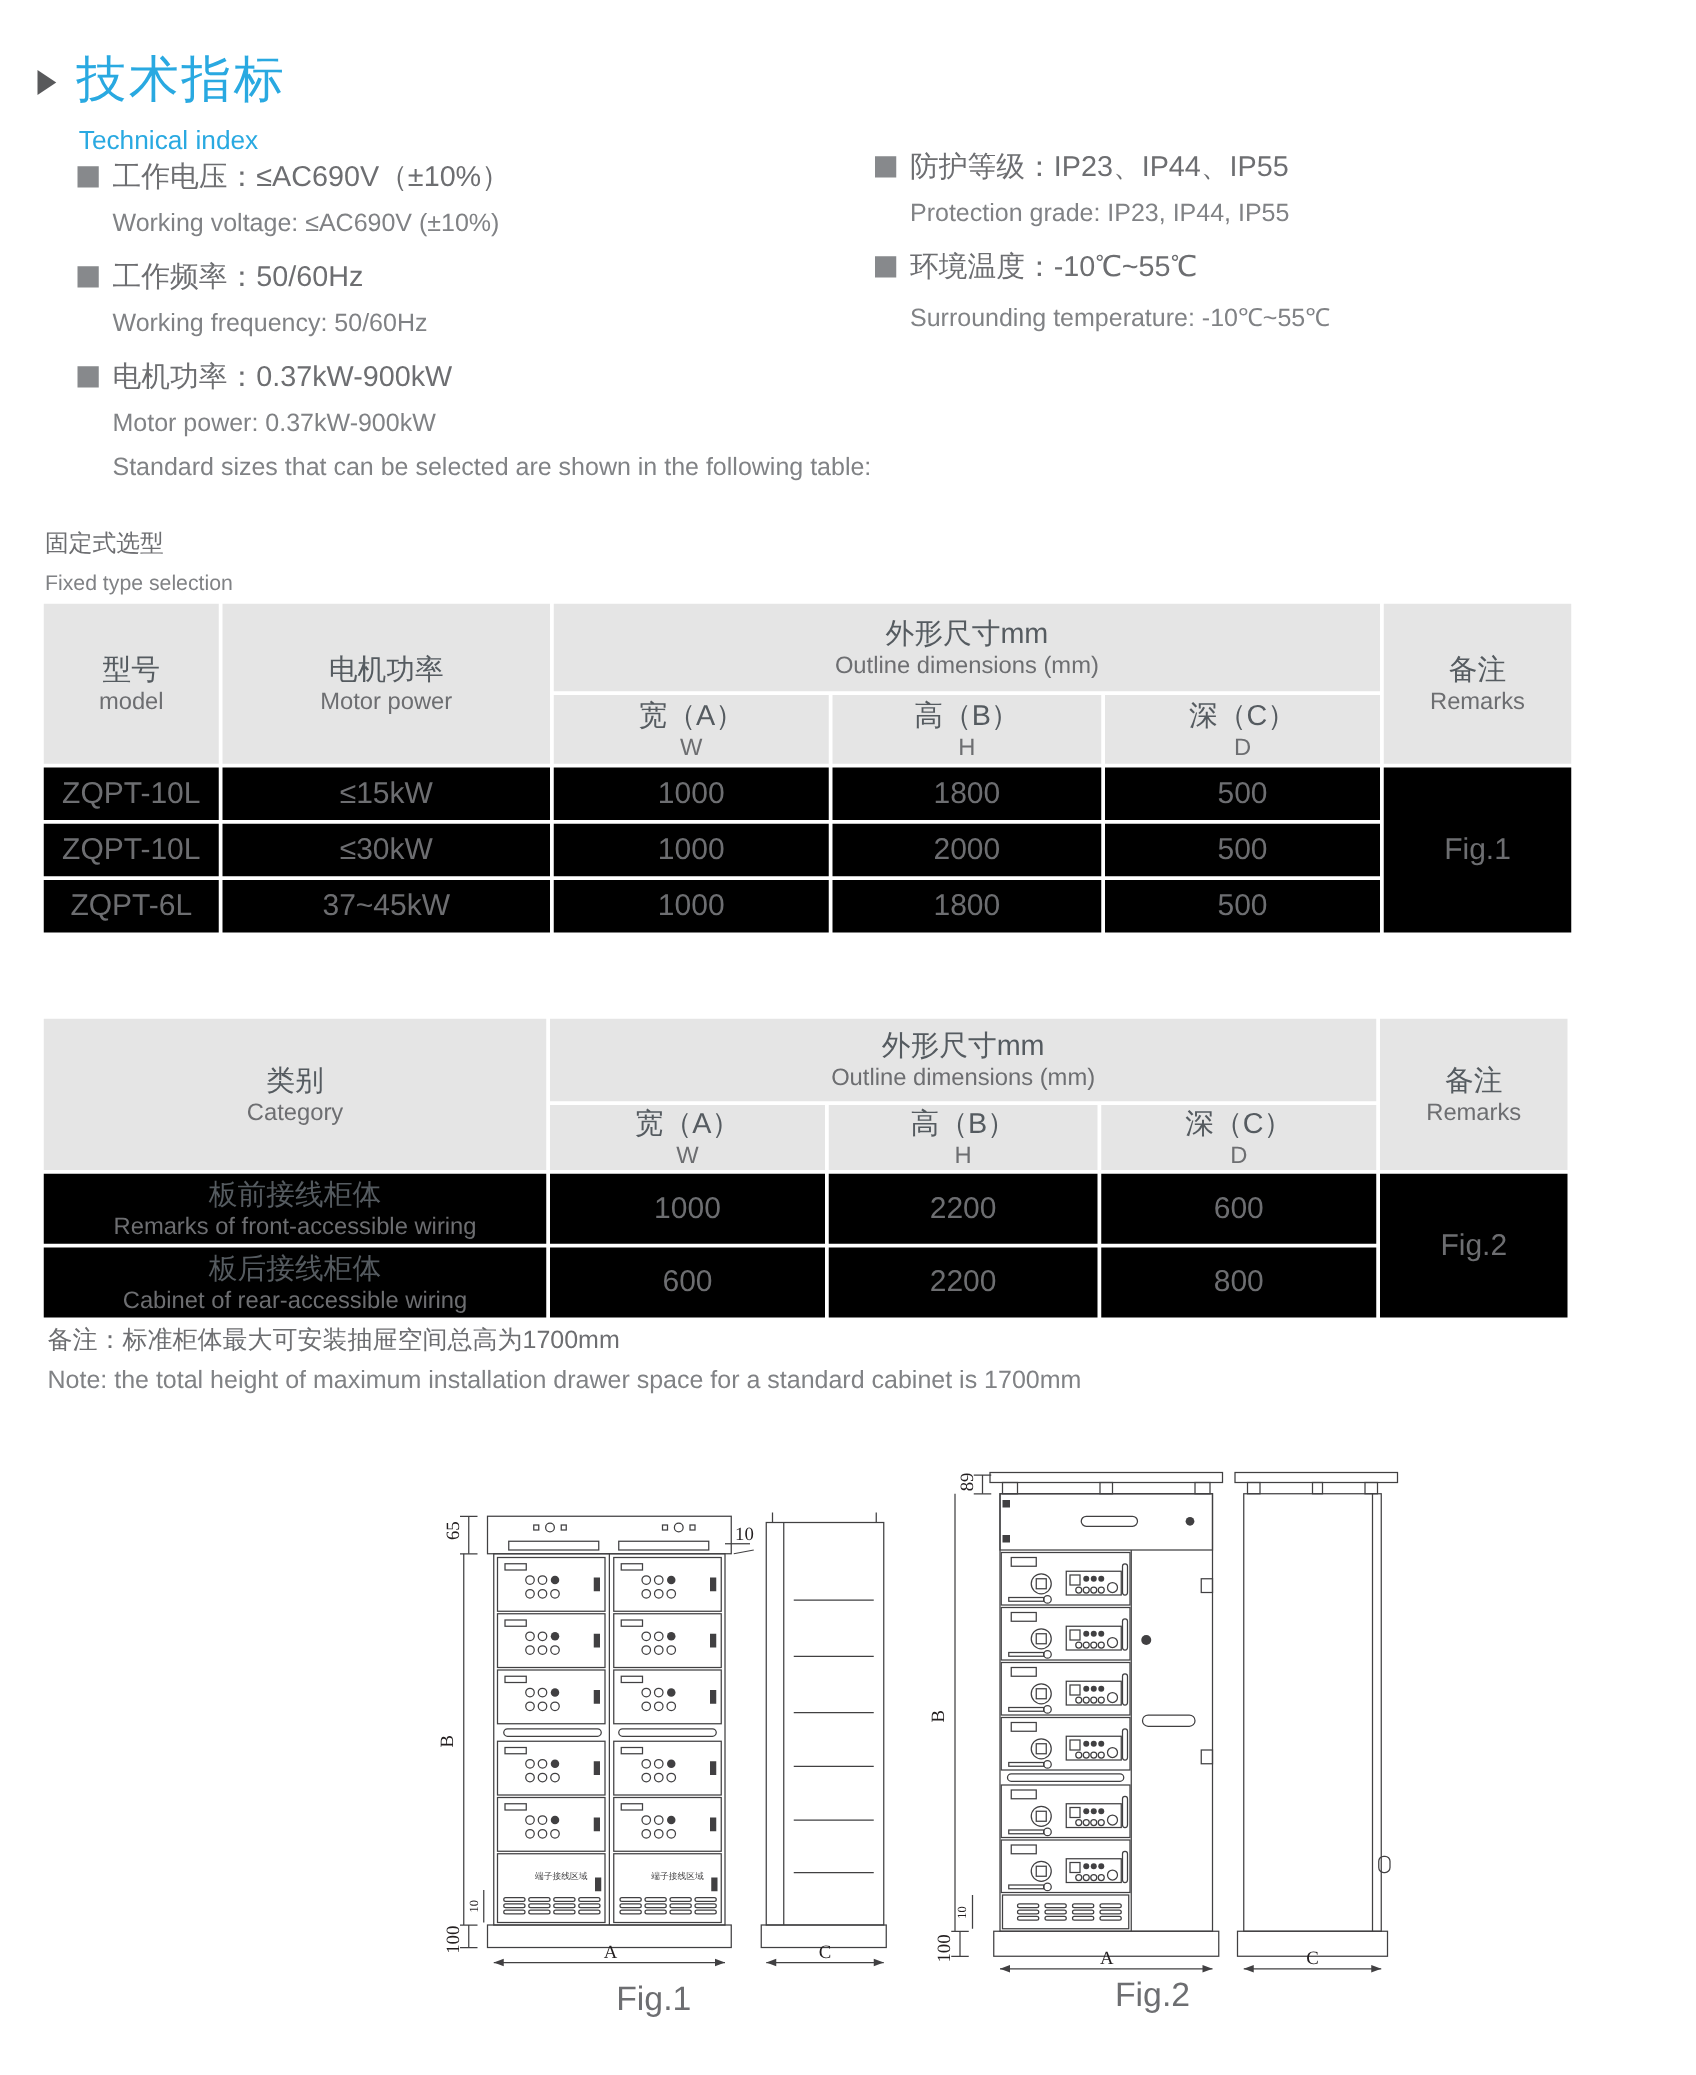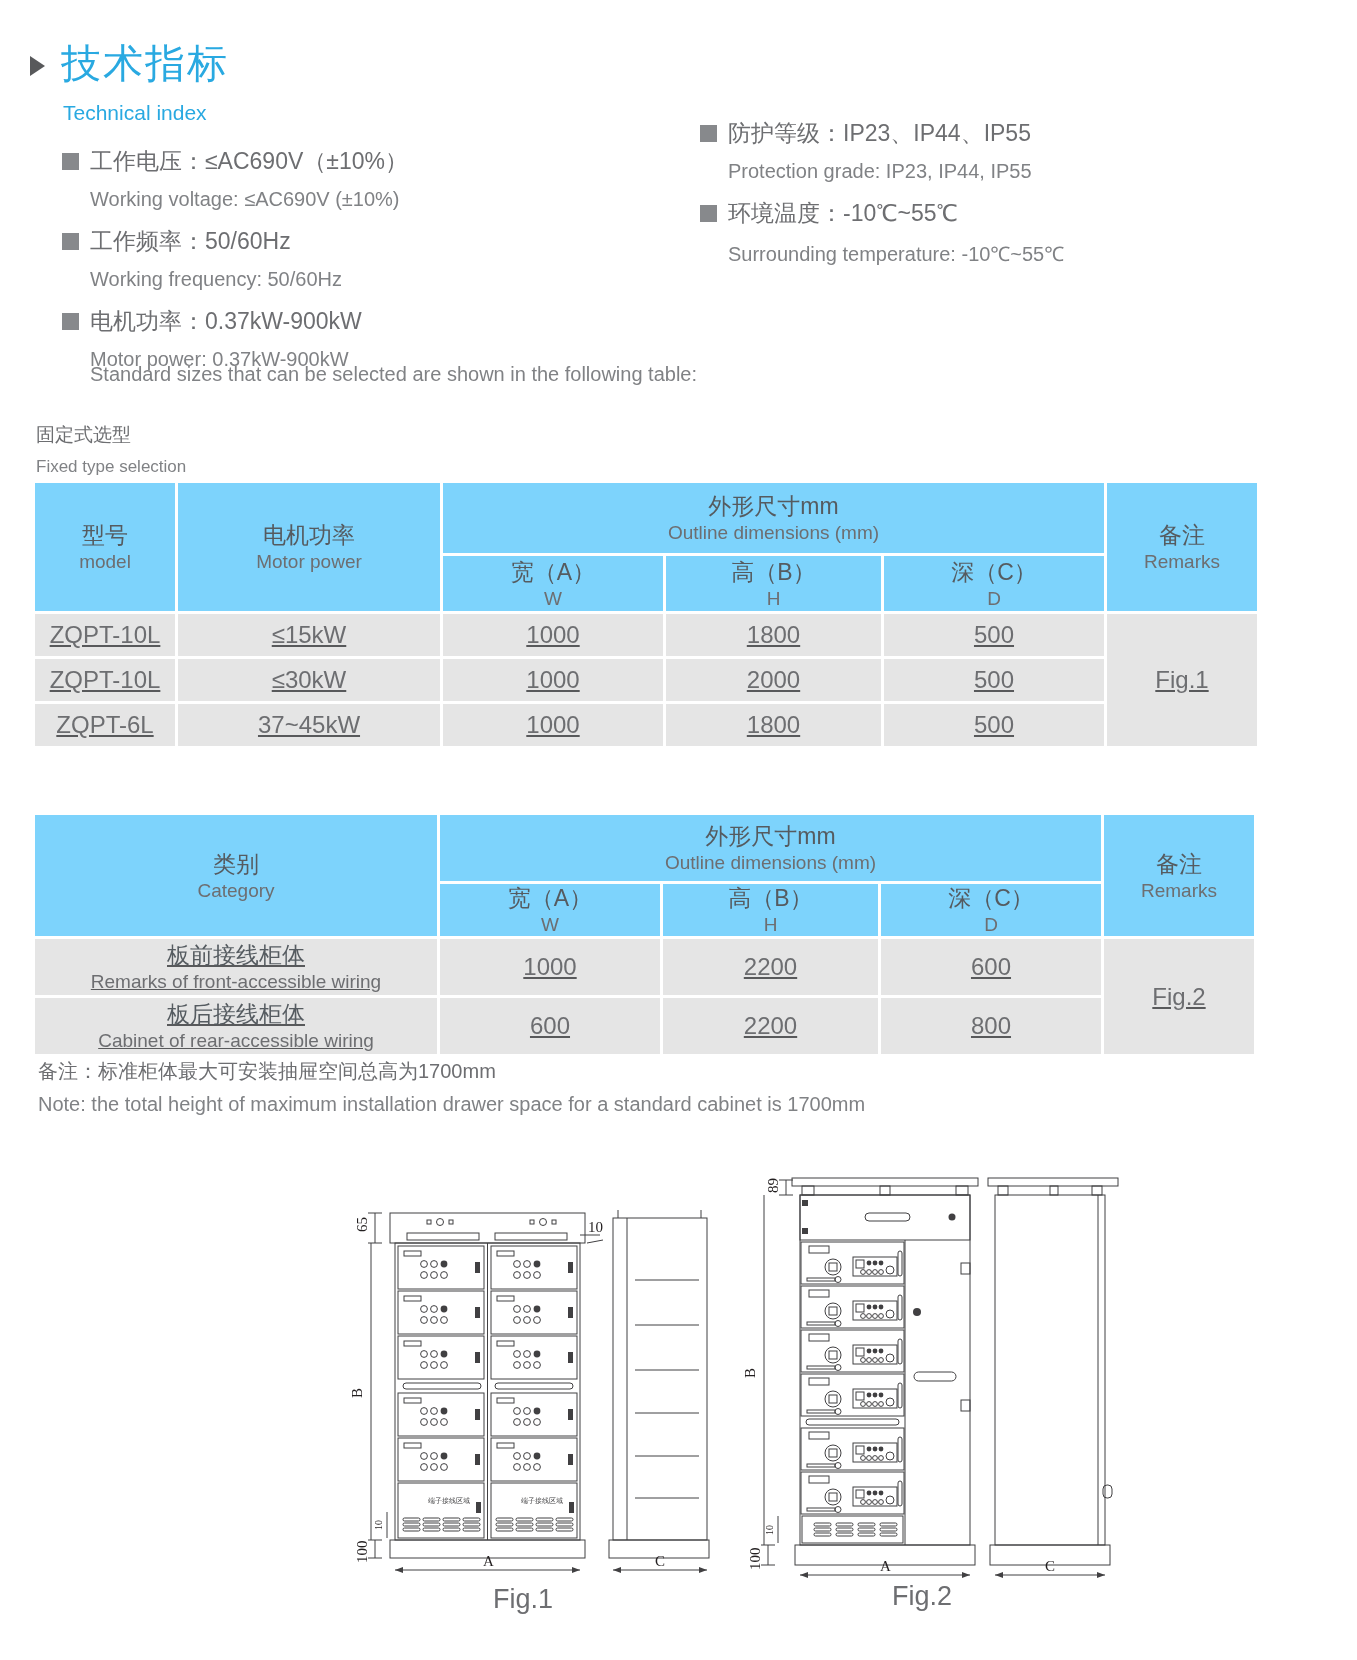--- a/index.html
+++ b/index.html
@@ -8,43 +8,43 @@
 
   
   .hdr{position:absolute;left:30px;top:36px;}
   .hdr-row{display:flex;align-items:center;}
   .tri{width:0;height:0;border-left:15px solid #58595b;border-top:10px solid transparent;
        border-bottom:10px solid transparent;margin-right:16px;margin-top:4px;}
   .h1{font-size:40px;color:#29a9e1;letter-spacing:2px;}
   .h2{font-size:21px;color:#29a9e1;margin:10px 0 0 33px;}
 
   
-  .specs-left{position:absolute;left:62px;top:126px;width:600px;margin-top:20px;}
+  .specs-left{position:absolute;left:62px;top:126px;width:600px;}
   .specs-right{position:absolute;left:700px;top:118px;width:600px;}
   .spec-item{margin-bottom:15px;}
   .zh-line{display:flex;align-items:center;font-size:23px;color:#6d6e71;}
   .bullet{width:17px;height:17px;background:#87898c;margin-right:11px;flex:0 0 auto;}
   .en-line{font-size:20px;color:#808285;margin:11px 0 9px 28px;}
   .sizes-note{position:absolute;left:62px;top:352px;}
 
   
   .seclabel{position:absolute;left:36px;}
   .sec-zh{font-size:19px;color:#6d6e71;}
   .sec-en{font-size:17px;color:#808285;margin-top:9px;}
   .sec1{top:422px;} .sec2{top:754px;}
 
   
   .grid{position:absolute;left:35px;display:grid;gap:3px;}
   .t1{top:483px;grid-template-columns:140px 262px 220px 215px 220px 150px;
       grid-template-rows:70px 55px 42px 42px 42px;}
   .t2{top:815px;grid-template-columns:402px 220px 215px 220px 150px;
       grid-template-rows:66px 52px 56px 56px;}
   .cell{display:flex;flex-direction:column;align-items:center;justify-content:center;text-align:center;}
-  .th{background:#7dd3fc;}
-  .td{background:#e5e5e5;text-decoration:underline;}
+  .th{background:#e5e5e5;}
+  .td{background:#000000;}
   .zh{font-size:23px;color:#555b60;line-height:30px;}
   .en{font-size:19px;color:#6d6e71;line-height:24px;}
   .num{font-size:24px;color:#6d6e71;}
   .span2r{grid-row:span 2;} .span3r{grid-row:span 3;} .span3c{grid-column:span 3;}
 
   
   .note{position:absolute;left:38px;top:1058px;}
   .note-zh{font-size:20px;color:#6d6e71;}
   .note-en{font-size:20px;color:#808285;margin-top:8px;}
 

